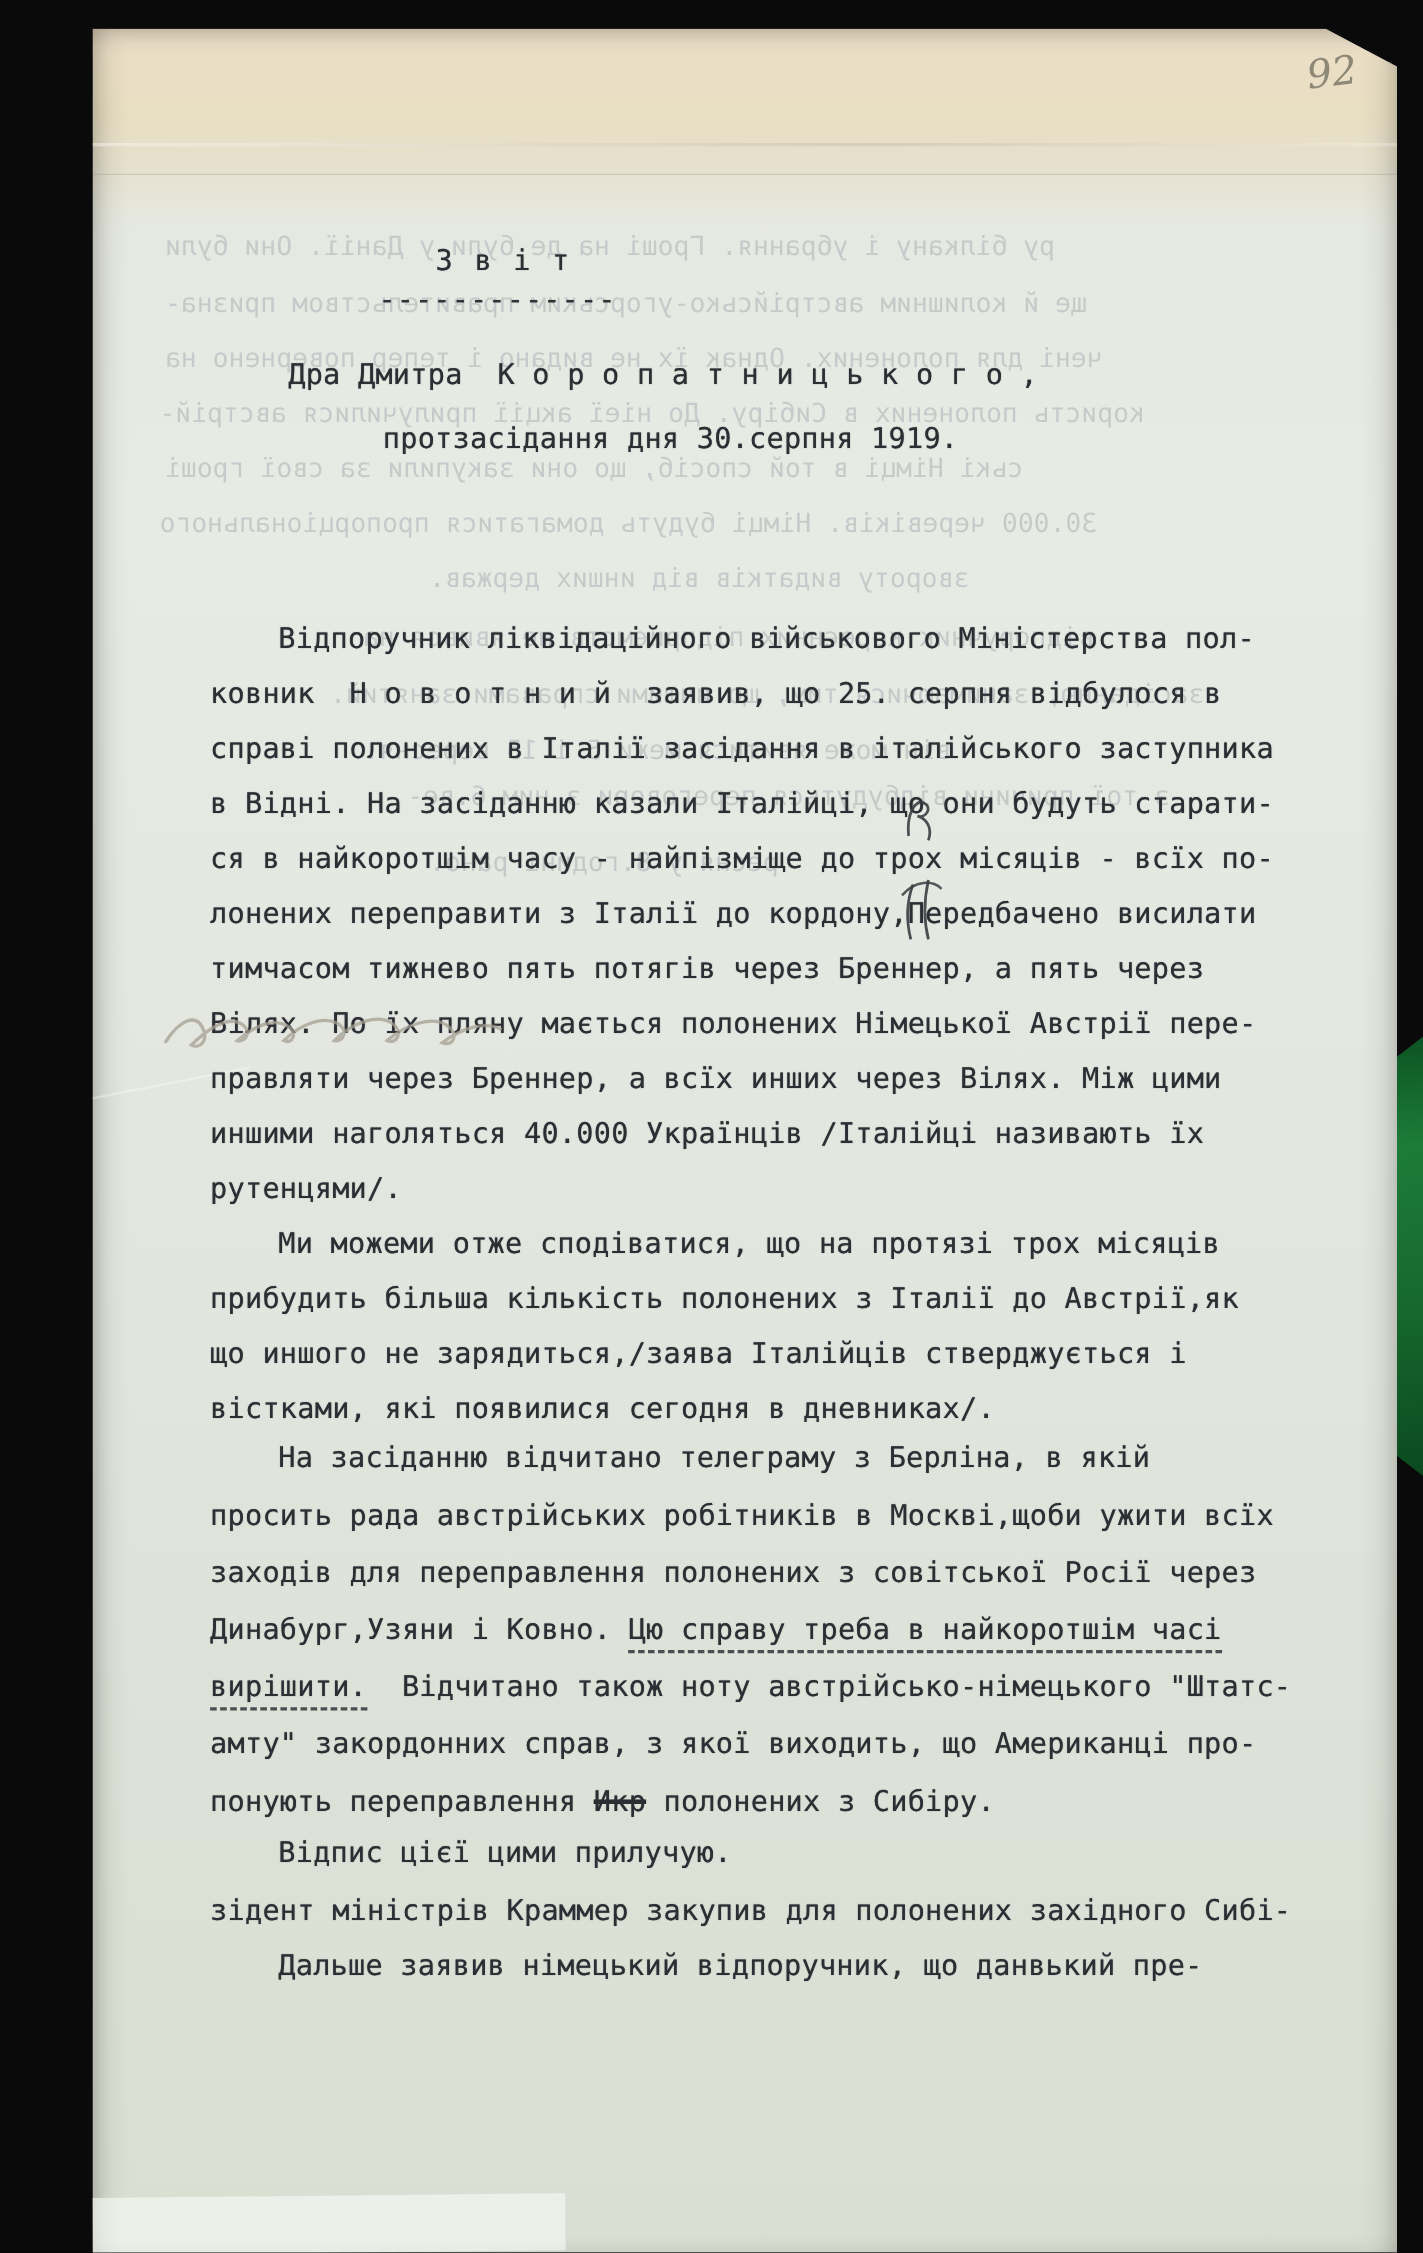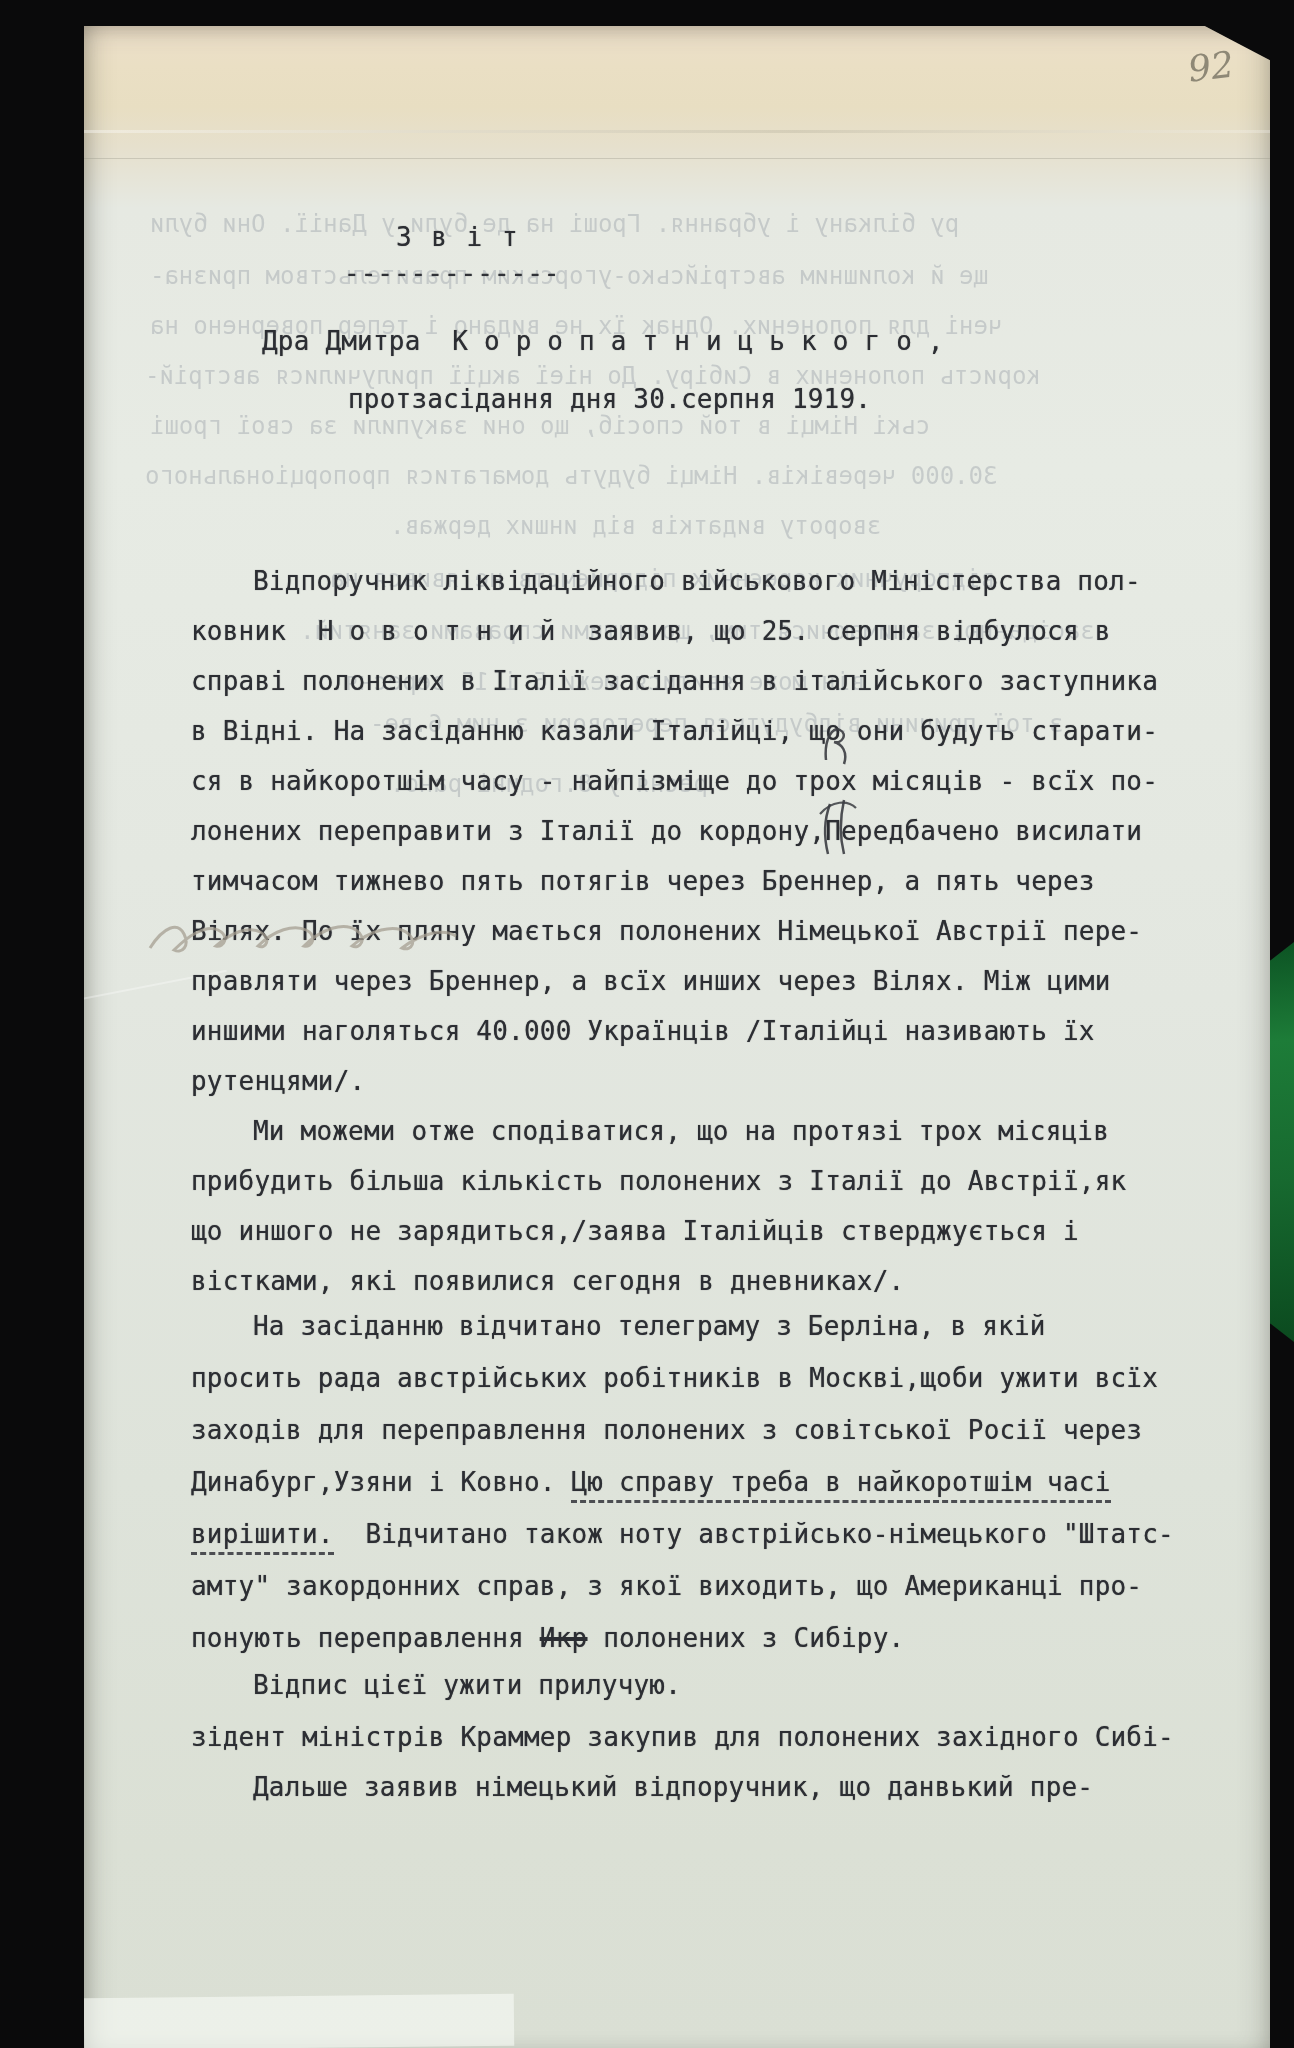--- a/index.html
+++ b/index.html
@@ -77,21 +77,21 @@
 
     <div class="typed doc-title">З в і т</div>
     <div class="typed title-dashes">-------------</div>
     <div class="typed subtitle-1">Дра Дмитра  К о р о п а т н и ц ь к о г о ,</div>
     <div class="typed subtitle-2">протзасідання дня 30.серпня 1919.</div>
 
     <div id="body-text">
         <div class="para typed" style="top: 530px; line-height: 50px;"><div class="line indent"><span>Відпоручник ліквідаційного військового Міністерства пол-</span></div><div class="line"><span>ковник  Н о в о т н и й  заявив, що 25. серпня відбулося в</span></div><div class="line"><span>справі полонених в Італії засідання в італійського заступника</span></div><div class="line"><span>в Відні. На засіданню казали Італійці, що они будуть старати-</span></div><div class="line"><span>ся в найкоротшім часу - найпізміще до трох місяців - всїх по-</span></div><div class="line"><span>лонених переправити з Італії до кордону,Передбачено висилати</span></div><div class="line"><span>тимчасом тижнево пять потягів через Бреннер, а пять через</span></div><div class="line"><span>Вілях. По їх пляну мається полонених Німецької Австрії пере-</span></div><div class="line"><span>правляти через Бреннер, а всїх инших через Вілях. Між цими</span></div><div class="line"><span>иншими наголяться 40.000 Українців /Італійці називають їх</span></div><div class="line"><span>рутенцями/.</span></div></div>
         <div class="para typed" style="top: 1080px; line-height: 50px;"><div class="line indent"><span>Ми можеми отже сподіватися, що на протязі трох місяців</span></div><div class="line"><span>прибудить більша кількість полонених з Італії до Австрії,як</span></div><div class="line"><span>що иншого не зарядиться,/заява Італійців стверджується і</span></div><div class="line"><span>вістками, які появилися сегодня в дневниках/.</span></div></div>
         <div class="para typed" style="top: 1274px; line-height: 52px;"><div class="line indent"><span>На засіданню відчитано телеграму з Берліна, в якій</span></div><div class="line"><span>просить рада австрійських робітників в Москві,щоби ужити всїх</span></div><div class="line"><span>заходів для переправлення полонених з совітської Росії через</span></div><div class="line"><span>Динабург,Узяни і Ковно. </span><span class="u">Цю справу треба в найкоротшім часі</span></div><div class="line"><span class="u">вирішити.</span><span>  Відчитано також ноту австрійсько-німецького "Штатс-</span></div><div class="line"><span>амту" закордонних справ, з якої виходить, що Американці про-</span></div><div class="line"><span>понують переправлення </span><span class="strike">Икр</span><span> полонених з Сибіру.</span></div></div>
-        <div class="para typed" style="top: 1634px; line-height: 50px;"><div class="line indent"><span>Відпис цієї ужити прилучую.</span></div></div>
+        <div class="para typed" style="top: 1634px; line-height: 50px;"><div class="line indent"><span>Відпис цієї цими прилучую.</span></div></div>
         <div class="para typed" style="top: 1686px; line-height: 50px;"><div class="line"><span>зідент міністрів Краммер закупив для полонених західного Сибі-</span></div><div class="line indent"><span>Дальше заявив німецький відпоручник, що данвький пре-</span></div></div>
       </div>
 
     <svg class="signature" width="330" height="75" viewBox="0 0 330 75">
       <path d="M6,52 C 20,30 34,26 40,38 C 46,50 38,58 30,54 C 44,40 62,28 74,34 C 86,40 80,52 72,50
                C 88,36 104,30 116,36 C 128,42 122,54 114,50 C 130,34 150,28 162,34 C 174,40 168,52 160,50
                C 178,32 200,26 212,34 C 224,42 216,54 208,50 C 226,34 250,28 262,36 C 274,44 268,56 258,52
                C 276,38 298,32 312,40" stroke="#a59f92" stroke-width="3" fill="none" opacity="0.75"></path>
     </svg>
 

